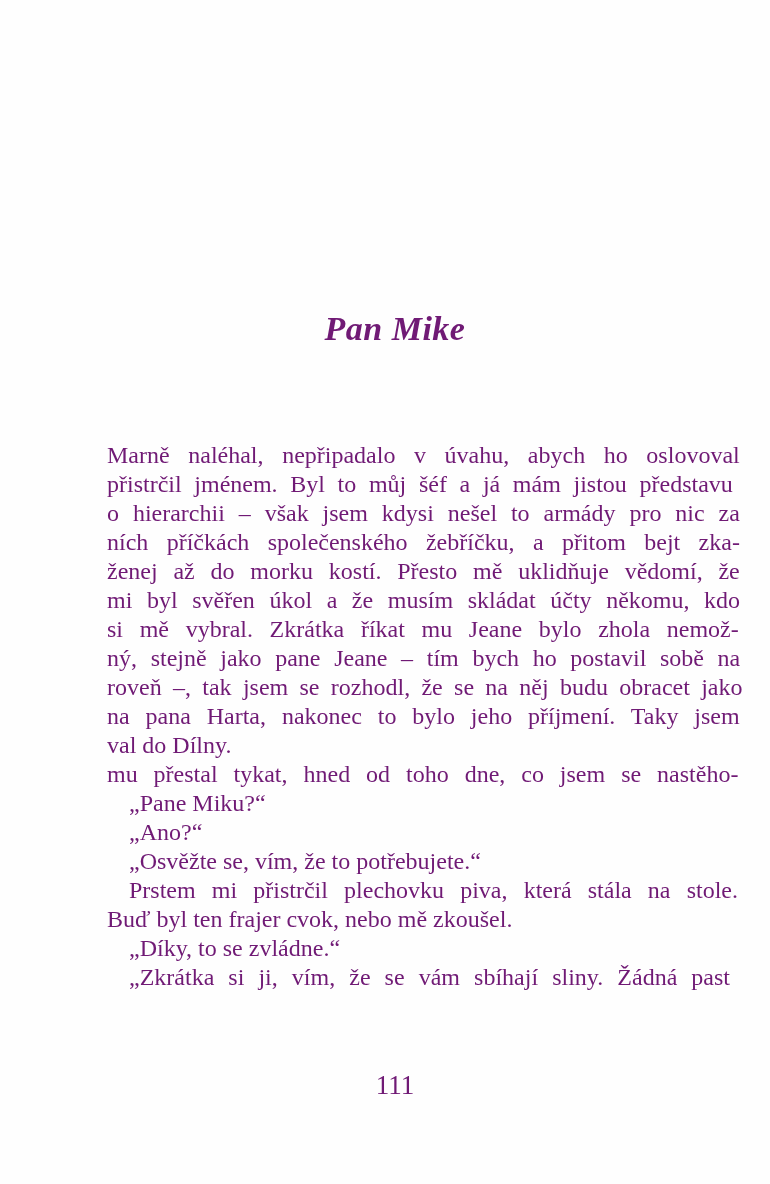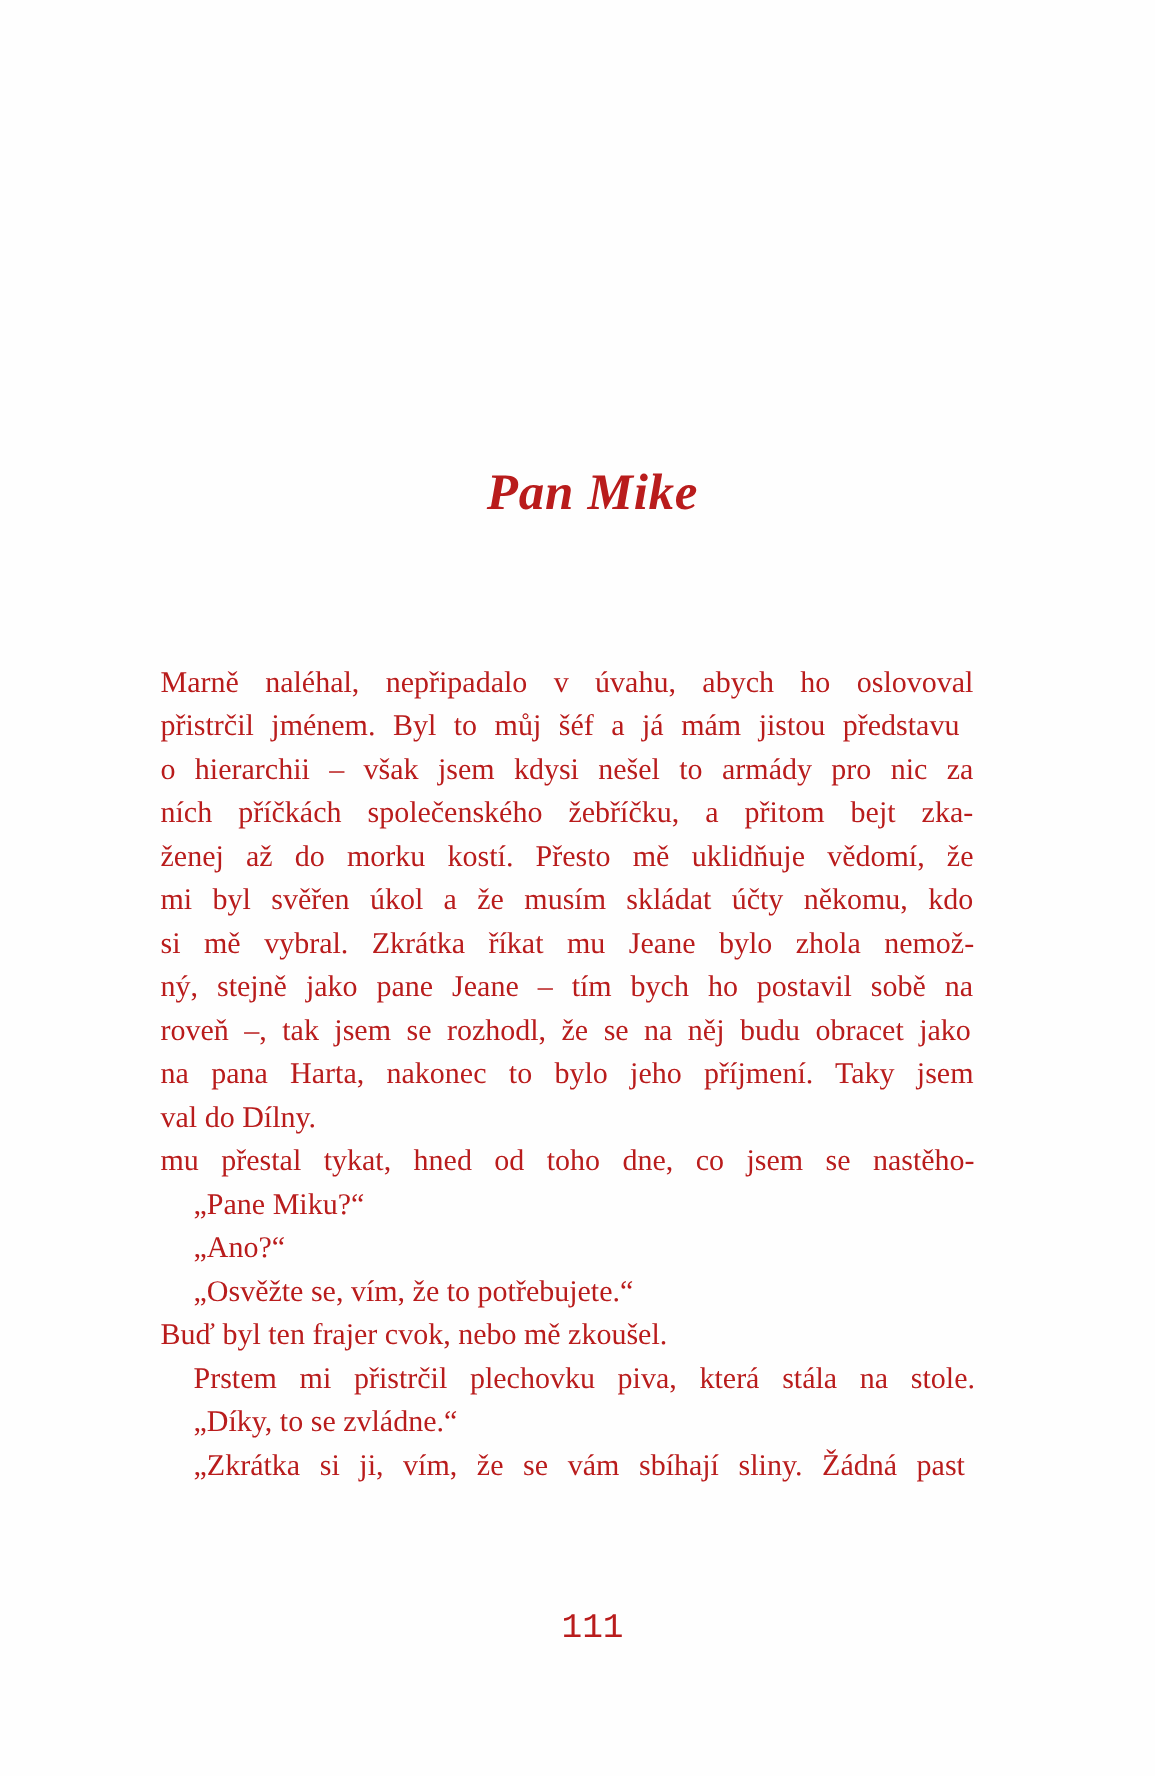--- a/index.html
+++ b/index.html
@@ -5,42 +5,42 @@
   html, body {
     margin: 0;
     padding: 0;
     background: #ffffff;
   }
   .page {
     position: relative;
     width: 770px;
     height: 1184px;
     background: #fefefe;
-    color: #b91c1c;
+    color: #701a75;
     font-family: "Liberation Serif", serif;
     overflow: hidden;
   }
   .chapter-title {
     position: absolute;
     top: 310px;
     left: 107px;
     width: 576px;
     text-align: center;
     font-size: 34px;
     line-height: 38px;
     font-weight: bold;
     font-style: italic;
     letter-spacing: 0.5px;
   }
   .body-text {
     position: absolute;
     top: 441px;
     left: 107px;
     width: 576px;
-    font-size: 20px;
+    font-size: 24px;
   }
   .paragraph {
     margin: 0;
     padding: 0;
   }
   .line {
     height: 29px;
     line-height: 29px;
     white-space: nowrap;
     box-sizing: border-box;
@@ -48,23 +48,22 @@
   }
   .line.indent {
     padding-left: 22px;
   }
   .page-number {
     position: absolute;
     top: 1071px;
     left: 107px;
     width: 576px;
     text-align: center;
-    font-size: 23px;
+    font-size: 27px;
     line-height: 29px;
-    font-family: Liberation Mono, monospace;
   }
 </style>
 </head>
 <body>
 
 <div class="page">
   <div class="chapter-title">Pan Mike</div>
 
   <div class="body-text">
       <div class="paragraph">
@@ -84,22 +83,22 @@
       <div class="paragraph">
         <div class="line indent last"><span>„Pane Miku?“</span></div>
       </div>
       <div class="paragraph">
         <div class="line indent last"><span>„Ano?“</span></div>
       </div>
       <div class="paragraph">
         <div class="line indent last"><span>„Osvěžte se, vím, že to potřebujete.“</span></div>
       </div>
       <div class="paragraph">
+        <div class="line indent" style="word-spacing: 10.14px;"><span>Prstem mi přistrčil plechovku piva, která stála na stole.</span></div>
         <div class="line last"><span>Buď byl ten frajer cvok, nebo mě zkoušel.</span></div>
-        <div class="line indent" style="word-spacing: 10.14px;"><span>Prstem mi přistrčil plechovku piva, která stála na stole.</span></div>
       </div>
       <div class="paragraph">
         <div class="line indent last"><span>„Díky, to se zvládne.“</span></div>
       </div>
       <div class="paragraph">
         <div class="line indent" style="word-spacing: 8.07px;"><span>„Zkrátka si ji, vím, že se vám sbíhají sliny. Žádná past</span></div>
       </div>
     </div>
 
   <div class="page-number">111</div>

